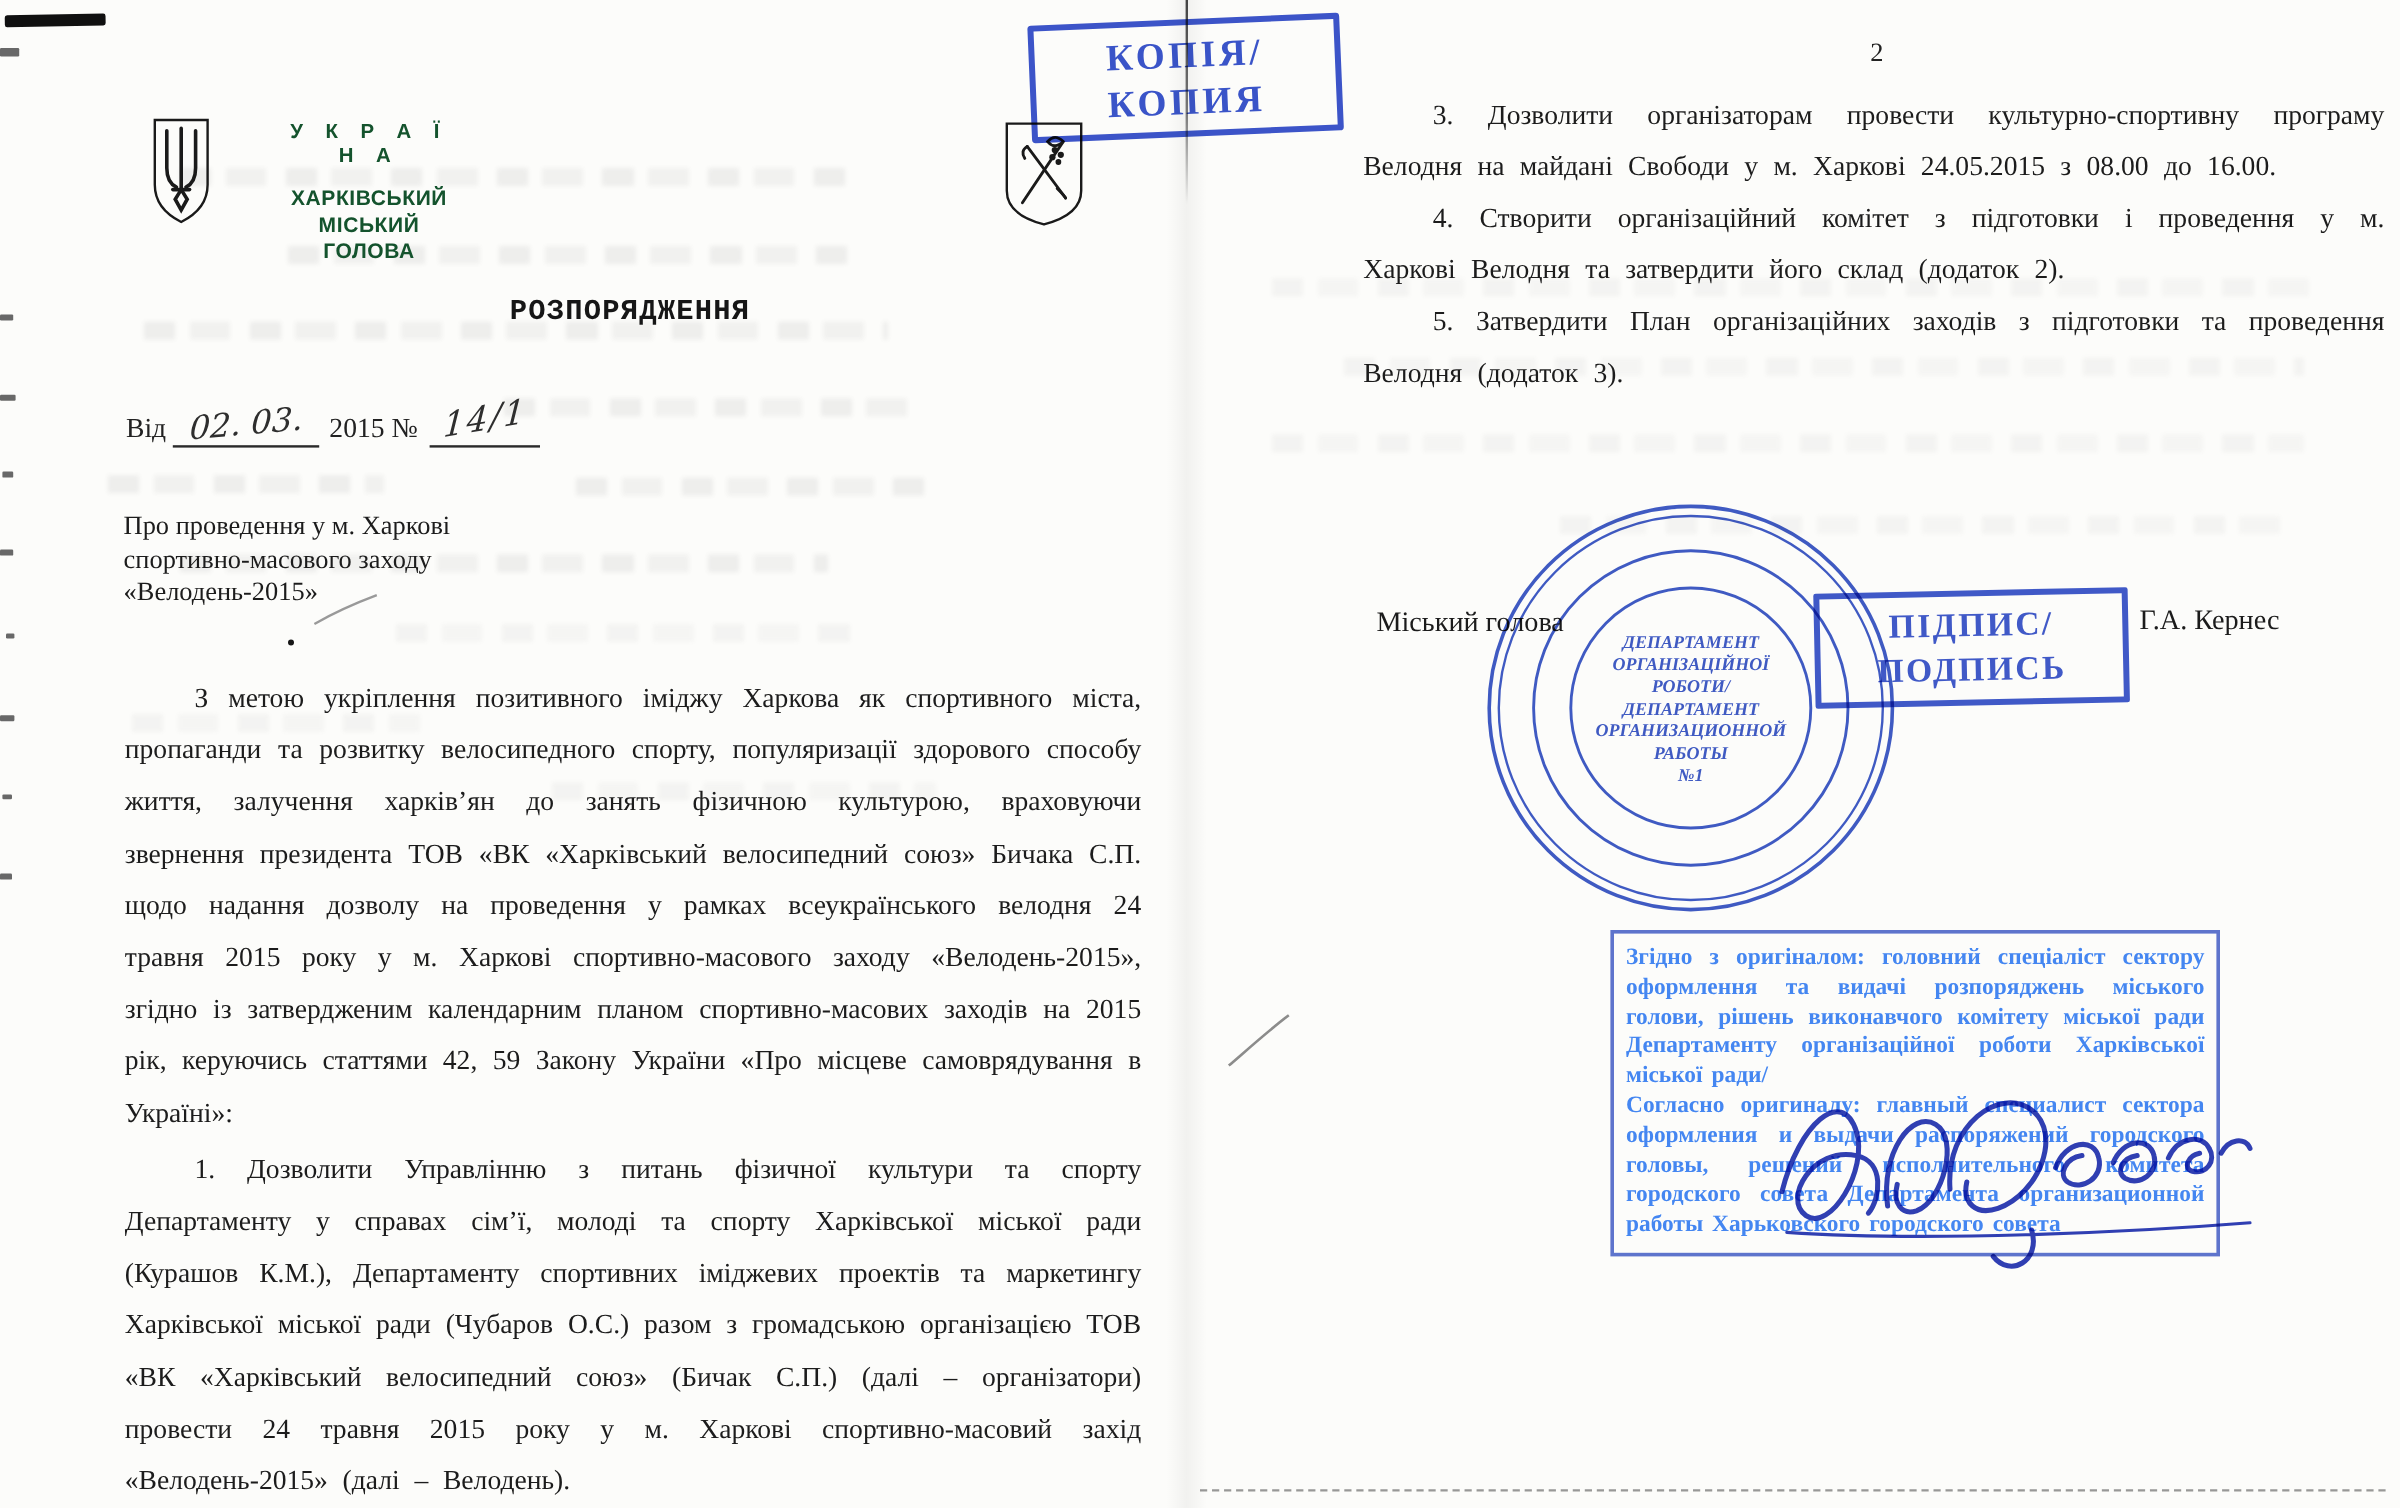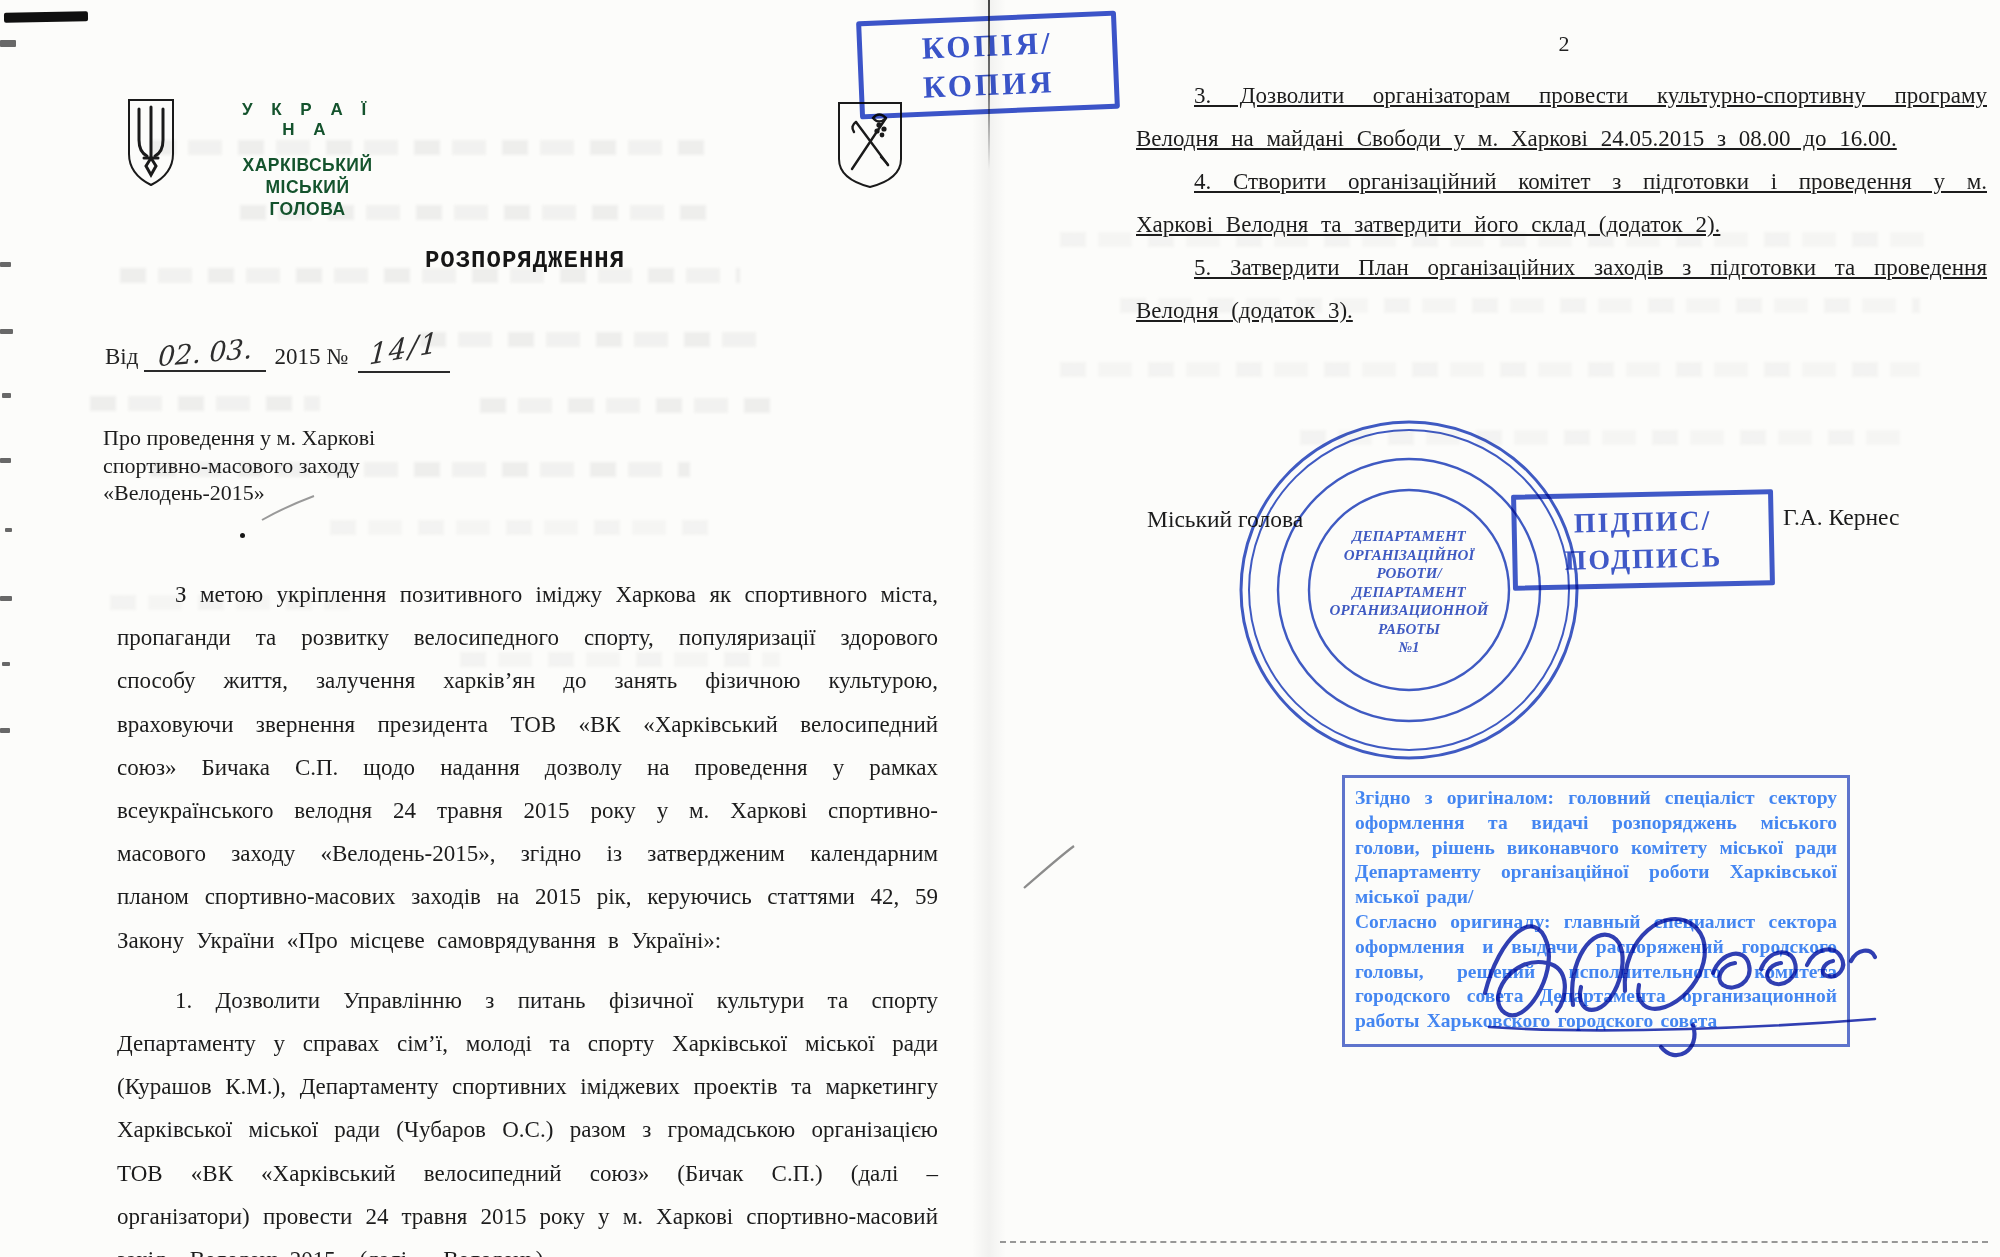--- a/index.html
+++ b/index.html
@@ -26,23 +26,23 @@
   .blank1{width:122px;margin-left:6px;margin-right:8px;}
   .blank2{width:92px;margin-left:10px;}
   .hand{font-family:"DejaVu Serif",serif;font-style:italic;color:#2e2e2e;display:inline-block;}
   .hand-date{font-size:27px;transform:rotate(-5deg) skewX(-8deg);position:relative;top:-2px;}
   .hand-no{font-size:28px;transform:rotate(-10deg) skewX(-14deg);position:relative;top:-6px;letter-spacing:2px;}
 
   
   .subject{position:absolute;left:103px;top:424px;font-size:22px;line-height:27.5px;color:#1c1c1c;}
   .body-col{position:absolute;left:100px;top:556px;width:855px;font-size:23px;line-height:43.2px;
     text-align:justify;word-spacing:6.5px;color:#1c1c1c;}
-  .body-col p{margin:17px;text-indent:58px;}
+  .body-col p{margin:4px;text-indent:58px;}
   .body2{position:absolute;left:1136px;top:74px;width:851px;font-size:23px;line-height:43px;
-    text-align:justify;word-spacing:7px;color:#1c1c1c;text-decoration:underline;}
+    text-align:justify;word-spacing:7px;color:#1c1c1c;}
   .body2 p{margin:0;text-indent:58px;}
   .pagenum{position:absolute;left:1140px;top:31px;width:848px;text-align:center;font-size:22px;color:#222;}
 
   .sig-row-role{position:absolute;left:1147px;top:506px;font-size:23.5px;color:#1b1b1b;}
   .sig-row-name{position:absolute;left:1783px;top:504px;font-size:23.5px;color:#1b1b1b;}
   .copy-stamp{position:absolute;left:858px;top:16px;width:250px;height:88px;
     border:5px solid #2b46c8;border-radius:3px;transform:rotate(-2.4deg);
     display:flex;align-items:center;justify-content:center;opacity:.92;mix-blend-mode:multiply;}
   .copy-stamp-text{font-family:"Liberation Serif",serif;font-weight:bold;font-size:31px;line-height:39px;
     letter-spacing:3px;color:#2946c8;text-align:center;}

